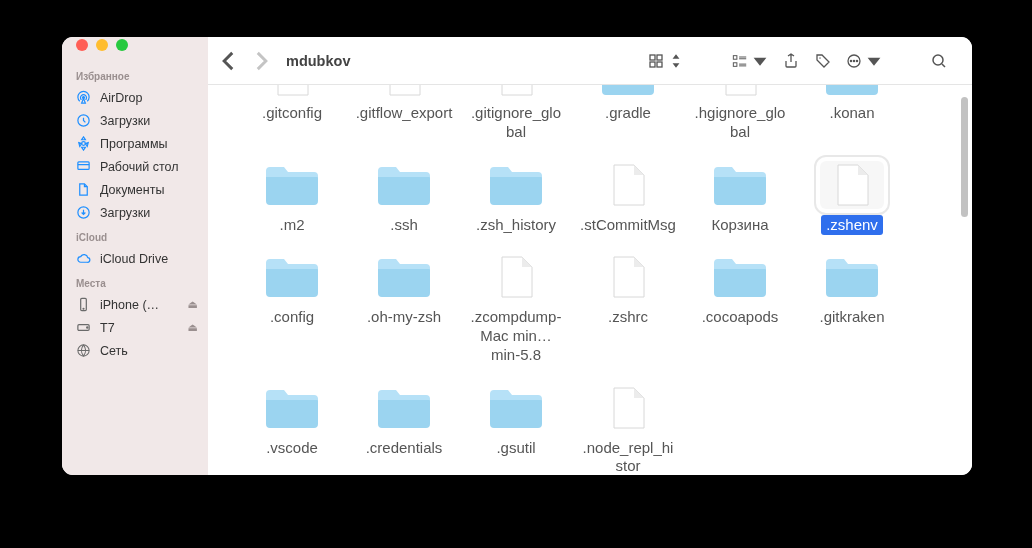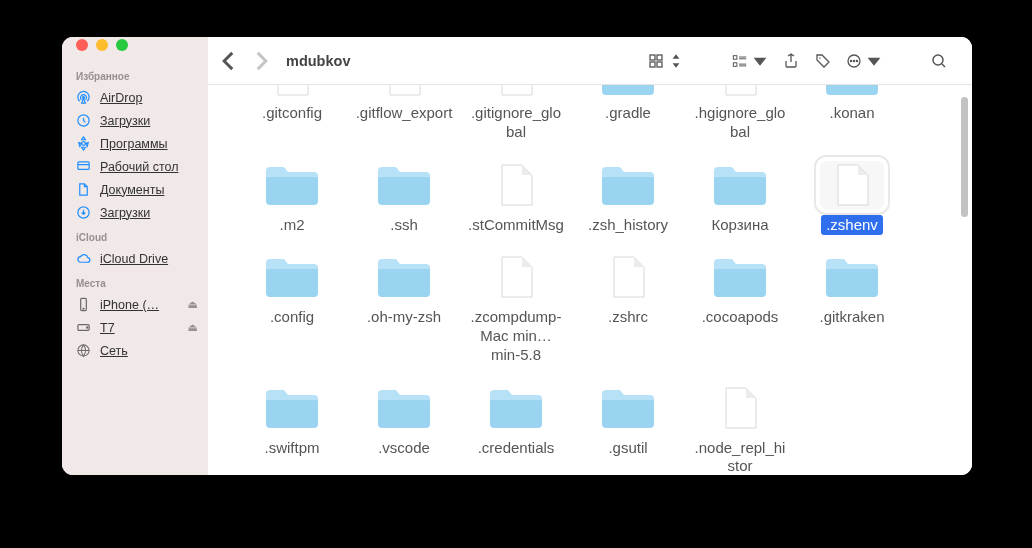--- a/index.html
+++ b/index.html
@@ -14,21 +14,21 @@
     padding-top: 2px; font-size: 12px; color: #444;
   }
   .traffic { display: flex; gap: 8px; padding: 0 0 12px 14px; }
   .tl { width: 12px; height: 12px; border-radius: 50%; }
   .tl.red { background: #ff5f56; } .tl.yel { background: #ffbd2e; } .tl.grn { background: #27c93f; }
   .section-label { font-size: 10px; color: #9a8f8f; font-weight: 600; padding: 8px 0 4px 14px; }
   .side-item { display: flex; align-items: center; gap: 9px; padding: 4px 10px 4px 14px; cursor: default; color: #333; }
   .side-item .ic { width: 15px; height: 15px; color: #1f8fff; display:flex; align-items:center; justify-content:center; }
   .side-item .ic svg { width: 15px; height: 15px; }
   .side-item.gray .ic { color: #6a6a6a; }
-  .side-item .lbl { font-size: 12.5px; white-space: nowrap; overflow: hidden; text-overflow: ellipsis; flex:1;text-decoration:underline; }
+  .side-item .lbl { font-size: 12.5px; white-space: nowrap; overflow: hidden; text-overflow: ellipsis; flex:1; }
   .side-item .eject { color:#9a8f8f; font-size:11px; }
   .main { flex: 1; display: flex; flex-direction: column; background: #fff; }
   .toolbar {
     height: 48px; display: flex; align-items: center; padding: 0 20px 0 8px; gap: 6px;
     border-bottom: 1px solid #e5e5e5;
   }
   .nav-btn { width: 26px; height: 26px; display:flex; align-items:center; justify-content:center; color:#555; }
   .nav-btn.disabled { color: #c4c4c4; }
   .title { font-weight: 600; font-size: 14.5px; color: #444; margin-left: 6px; }
   .spacer { flex: 1; }
@@ -287,32 +287,32 @@
             <div class="name">.m2</div>
           </div>
           <div class="item">
             <div class="thumb folder"><svg viewBox="0 0 64 48">
                 <path fill="#9bd4f0" d="M6 12a4 4 0 014-4h14l4 5h26a4 4 0 014 4v23a4 4 0 01-4 4H10a4 4 0 01-4-4z"></path>
                 <path fill="#b6e1f7" d="M6 16h52v-1a4 4 0 00-4-4H28l-4-5H10a4 4 0 00-4 4z"></path>
               </svg></div>
             <div class="name">.ssh</div>
           </div>
           <div class="item">
+            <div class="thumb folder"><svg viewBox="0 0 64 48">
+                <path fill="#9bd4f0" d="M6 12a4 4 0 014-4h14l4 5h26a4 4 0 014 4v23a4 4 0 01-4 4H10a4 4 0 01-4-4z"></path>
+                <path fill="#b6e1f7" d="M6 16h52v-1a4 4 0 00-4-4H28l-4-5H10a4 4 0 00-4 4z"></path>
+              </svg></div>
+            <div class="name">.zsh_history</div>
+          </div>
+          <div class="item">
             <div class="thumb file"><svg viewBox="0 0 64 48">
                 <path fill="#fff" stroke="#d8d8d8" stroke-width="1" d="M18 4h20l10 10v30H18z"></path>
                 <path fill="#ececec" d="M38 4v10h10z"></path>
               </svg></div>
             <div class="name">.stCommitMsg</div>
-          </div>
-          <div class="item">
-            <div class="thumb folder"><svg viewBox="0 0 64 48">
-                <path fill="#9bd4f0" d="M6 12a4 4 0 014-4h14l4 5h26a4 4 0 014 4v23a4 4 0 01-4 4H10a4 4 0 01-4-4z"></path>
-                <path fill="#b6e1f7" d="M6 16h52v-1a4 4 0 00-4-4H28l-4-5H10a4 4 0 00-4 4z"></path>
-              </svg></div>
-            <div class="name">.zsh_history</div>
           </div>
           <div class="item">
             <div class="thumb folder"><svg viewBox="0 0 64 48">
                 <path fill="#9bd4f0" d="M6 12a4 4 0 014-4h14l4 5h26a4 4 0 014 4v23a4 4 0 01-4 4H10a4 4 0 01-4-4z"></path>
                 <path fill="#b6e1f7" d="M6 16h52v-1a4 4 0 00-4-4H28l-4-5H10a4 4 0 00-4 4z"></path>
               </svg></div>
             <div class="name">Корзина</div>
           </div>
           <div class="item selected">
             <div class="thumb file"><svg viewBox="0 0 64 48">
@@ -355,27 +355,20 @@
                 <path fill="#b6e1f7" d="M6 16h52v-1a4 4 0 00-4-4H28l-4-5H10a4 4 0 00-4 4z"></path>
               </svg></div>
             <div class="name">.cocoapods</div>
           </div>
           <div class="item">
             <div class="thumb folder"><svg viewBox="0 0 64 48">
                 <path fill="#9bd4f0" d="M6 12a4 4 0 014-4h14l4 5h26a4 4 0 014 4v23a4 4 0 01-4 4H10a4 4 0 01-4-4z"></path>
                 <path fill="#b6e1f7" d="M6 16h52v-1a4 4 0 00-4-4H28l-4-5H10a4 4 0 00-4 4z"></path>
               </svg></div>
             <div class="name">.gitkraken</div>
-          </div>
-          <div class="item">
-            <div class="thumb folder"><svg viewBox="0 0 64 48">
-                <path fill="#9bd4f0" d="M6 12a4 4 0 014-4h14l4 5h26a4 4 0 014 4v23a4 4 0 01-4 4H10a4 4 0 01-4-4z"></path>
-                <path fill="#b6e1f7" d="M6 16h52v-1a4 4 0 00-4-4H28l-4-5H10a4 4 0 00-4 4z"></path>
-              </svg></div>
-            <div class="name">.swiftpm</div>
           </div>
           <div class="item">
             <div class="thumb folder"><svg viewBox="0 0 64 48">
                 <path fill="#9bd4f0" d="M6 12a4 4 0 014-4h14l4 5h26a4 4 0 014 4v23a4 4 0 01-4 4H10a4 4 0 01-4-4z"></path>
                 <path fill="#b6e1f7" d="M6 16h52v-1a4 4 0 00-4-4H28l-4-5H10a4 4 0 00-4 4z"></path>
               </svg></div>
             <div class="name">.vscode</div>
           </div>
           <div class="item">
             <div class="thumb folder"><svg viewBox="0 0 64 48">

